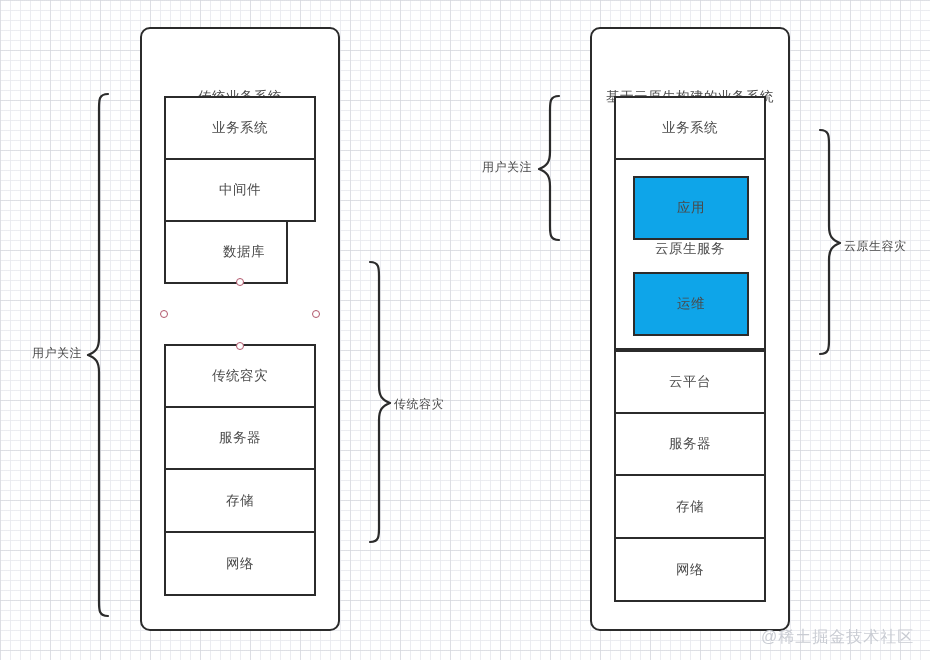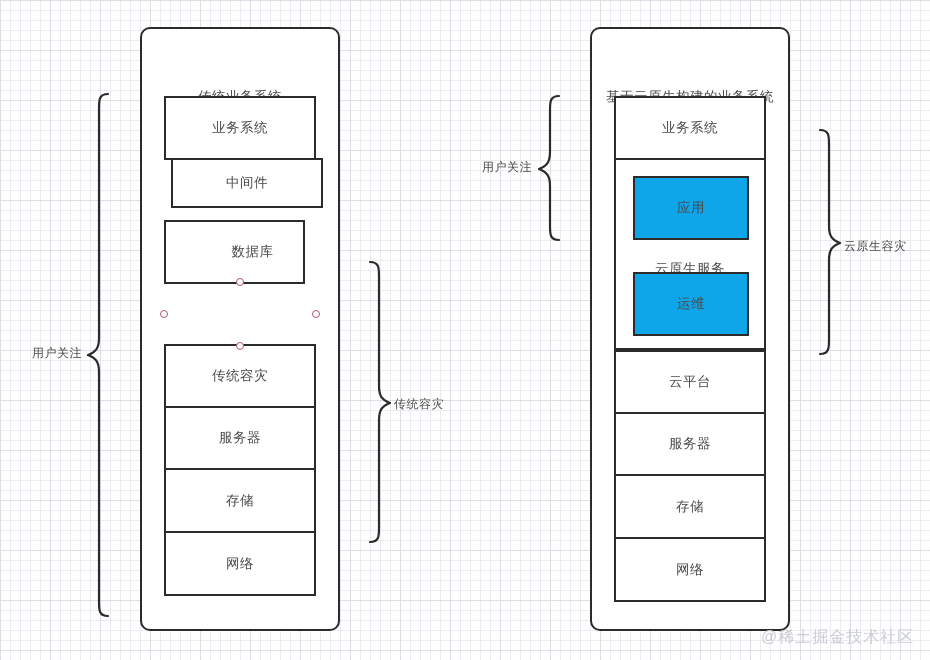--- a/index.html
+++ b/index.html
@@ -126,43 +126,43 @@
 <body>
 
 <div id="canvas">
 
   <div class="outer-card" style="left:140px; top:27px; width:200px; height:604px;">
     <div class="card-title" style="top:59px;">传统业务系统</div>
   </div>
 
   <div class="stack" style="left:164px; top:96px; width:152px; height:513px;">
     <div class="layer" style="left:0; top:0; width:152px; height:64px;">业务系统</div>
-    <div class="layer" style="left:0; top:62px; width:152px; height:50px;margin-left:7px;">中间件</div>
-    <div class="layer" style="left:0; top:124px; width:141px; height:64px;padding-left:36px;">数据库</div>
+    <div class="layer" style="left:0; top:62px; width:152px; height:64px;">中间件</div>
+    <div class="layer" style="left:0; top:124px; width:124px; height:64px;padding-left:36px;">数据库</div>
     <div class="layer" style="left:0; top:248px; width:152px; height:64px;">传统容灾</div>
     <div class="layer" style="left:0; top:310px; width:152px; height:64px;">服务器</div>
     <div class="layer" style="left:0; top:372px; width:152px; height:65px;">存储</div>
     <div class="layer" style="left:0; top:435px; width:152px; height:65px;">网络</div>
 
     <div class="handle" style="left:72px; top:182px;"></div>
     <div class="handle" style="left:72px; top:246px;"></div>
     <div class="handle" style="left:-4px; top:214px;"></div>
     <div class="handle" style="left:148px; top:214px;"></div>
   </div>
 
   <div class="outer-card" style="left:590px; top:27px; width:200px; height:604px;">
     <div class="card-title" style="top:59px;">基于云原生构建的业务系统</div>
   </div>
 
   <div class="stack" style="left:614px; top:96px; width:152px; height:513px;">
     <div class="layer" style="left:0; top:0; width:152px; height:64px;">业务系统</div>
 
     <div class="layer group" style="left:0; top:62px; width:152px; height:192px;">
       <div class="sub-box" style="left:17px; top:16px; width:116px; height:64px;">应用</div>
-      <div class="group-label" style="top:80px;margin-top:20px;">云原生服务</div>
+      <div class="group-label" style="top:80px;">云原生服务</div>
       <div class="sub-box" style="left:17px; top:112px; width:116px; height:64px;">运维</div>
     </div>
 
     <div class="layer" style="left:0; top:254px; width:152px; height:64px;">云平台</div>
     <div class="layer" style="left:0; top:316px; width:152px; height:64px;">服务器</div>
     <div class="layer" style="left:0; top:378px; width:152px; height:65px;">存储</div>
     <div class="layer" style="left:0; top:441px; width:152px; height:65px;">网络</div>
   </div>
 
   <svg class="brace-svg" style="left:86px; top:90px;" width="26" height="530" viewBox="0 0 26 530">

